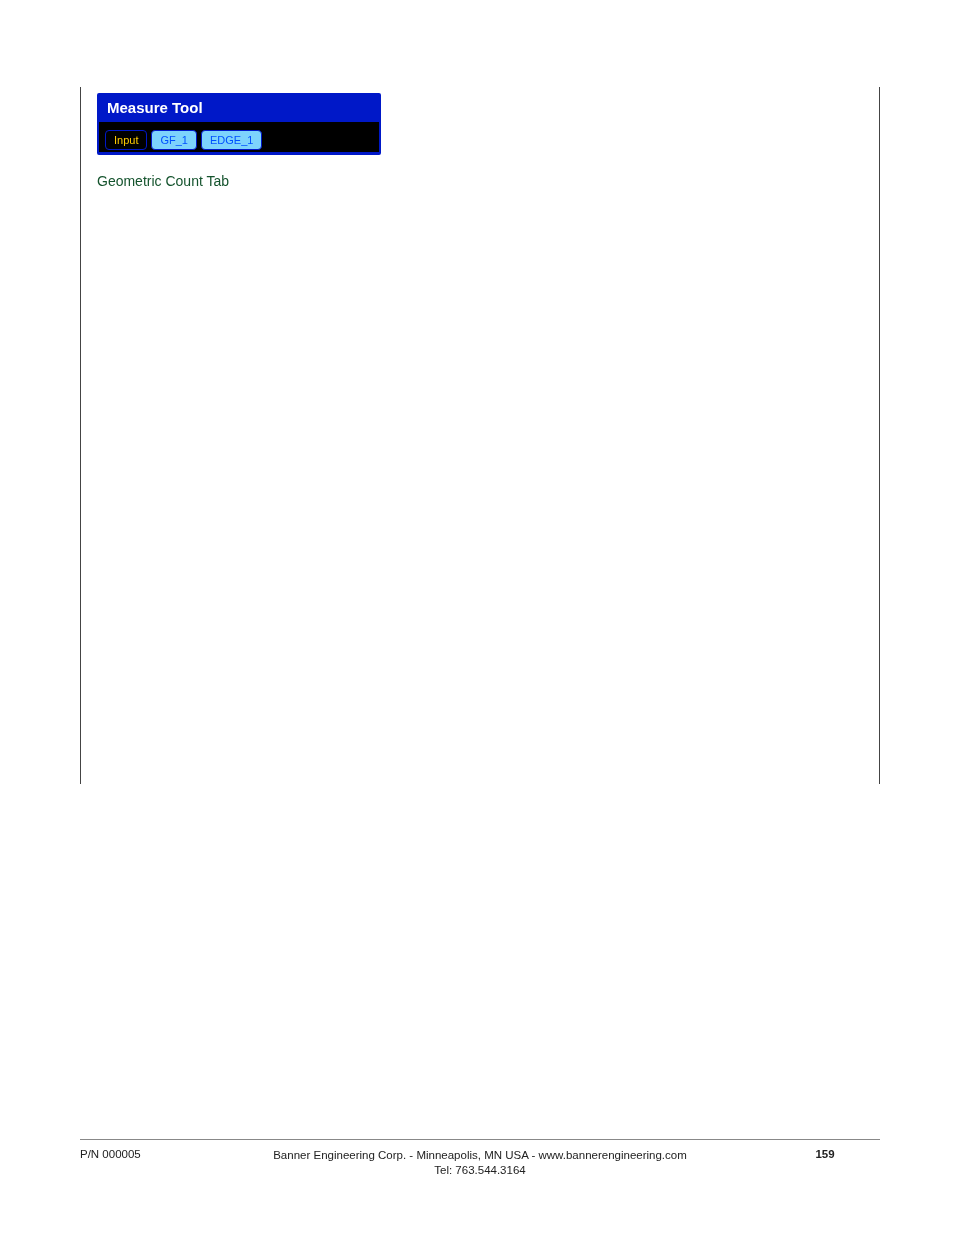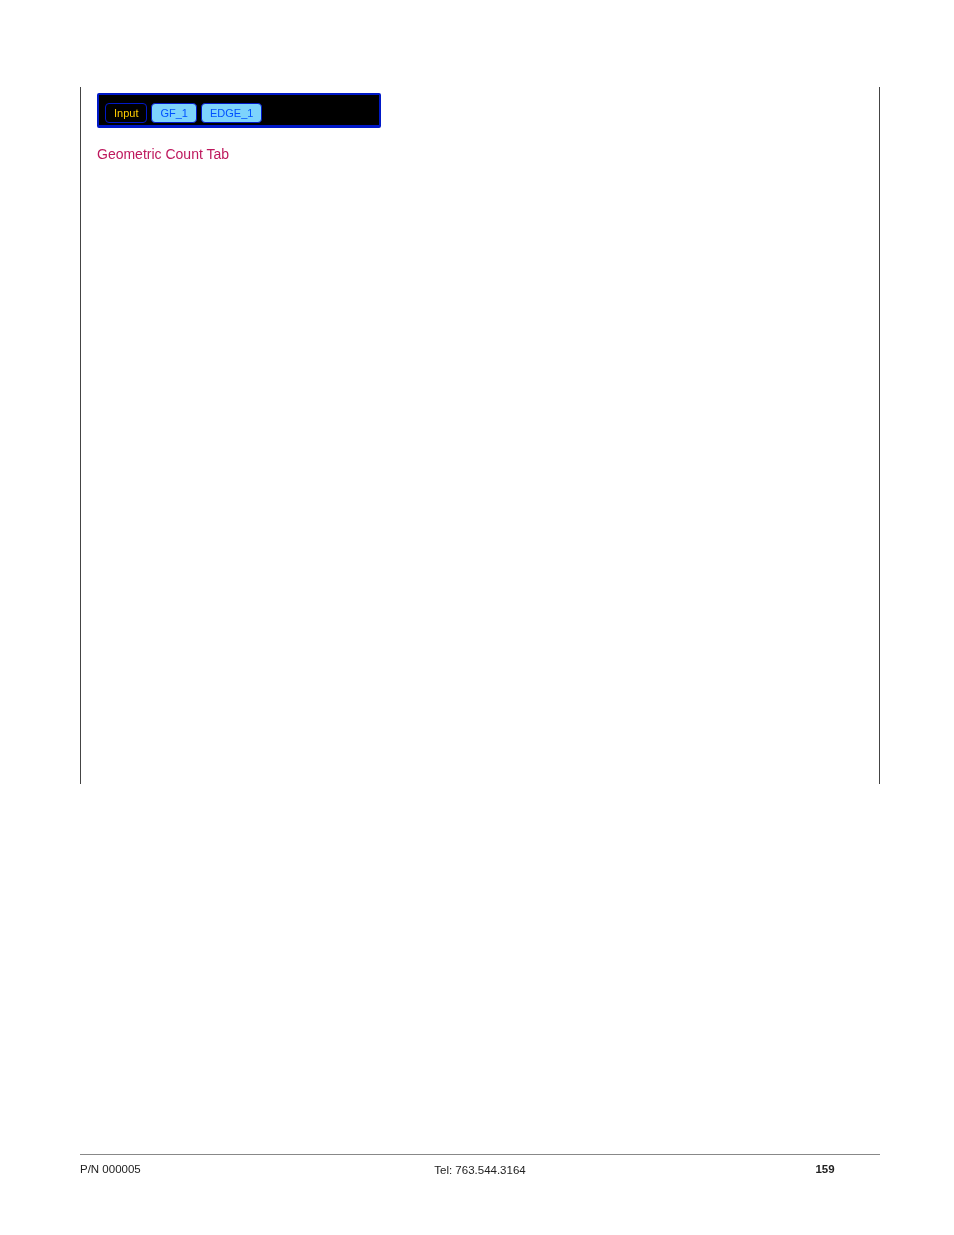--- a/index.html
+++ b/index.html
@@ -129,21 +129,21 @@
     border: 1px solid #0018c8;
     border-radius: 10px;
     font-size: 10px;
     padding: 3px 12px;
     font-family: "Trebuchet MS", Verdana, sans-serif;
     cursor: pointer;
   }
   .caption {
     margin-top: 18px;
     font-size: 14px;
-    color: #be185d;
+    color: #14532d;
   }
   .footer {
     position: absolute;
     left: 80px;
     bottom: 56px;
     width: 800px;
     border-top: 1px solid #888;
     padding-top: 8px;
     display: flex;
     justify-content: space-between;
@@ -160,32 +160,34 @@
   }
   .footer-right { text-align: center; font-weight: bold; }
 </style>
 </head>
 <body>
 
 <div class="page">
 
   <div class="content-frame">
     <div class="measure-tool">
+      <div class="mt-title">Measure Tool</div>
       <div class="mt-tabs-wrap">
         <div class="mt-tabs">
           <div class="tab active">Input</div>
           <div class="tab">GF_1</div>
           <div class="tab">EDGE_1</div>
         </div>
       </div>
     </div>
 
     <div class="caption">Geometric Count Tab</div>
   </div>
 </div>
 
 <div class="footer">
   <div class="footer-left">P/N 000005</div>
   <div class="footer-center">
+    <div>Banner Engineering Corp. - Minneapolis, MN USA - www.bannerengineering.com</div>
     <div>Tel: 763.544.3164</div>
   </div>
   <div class="footer-right">159</div>
 </div>
 
 </body></html>

